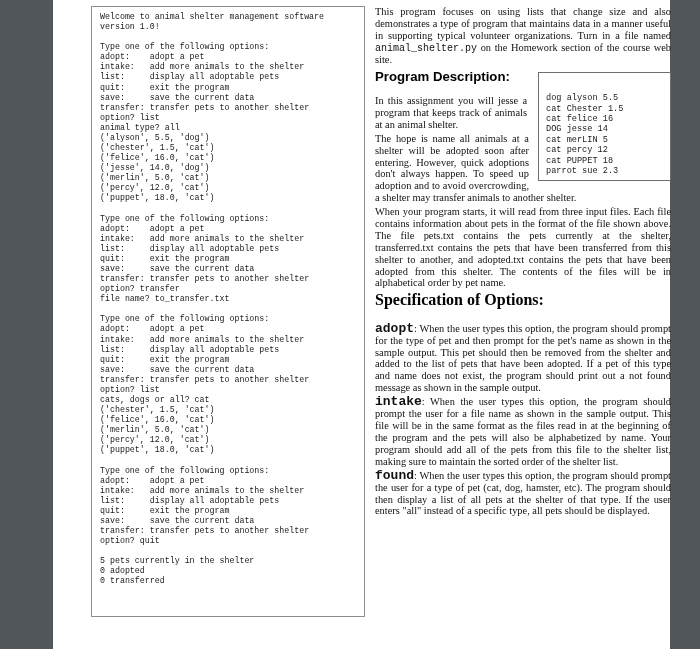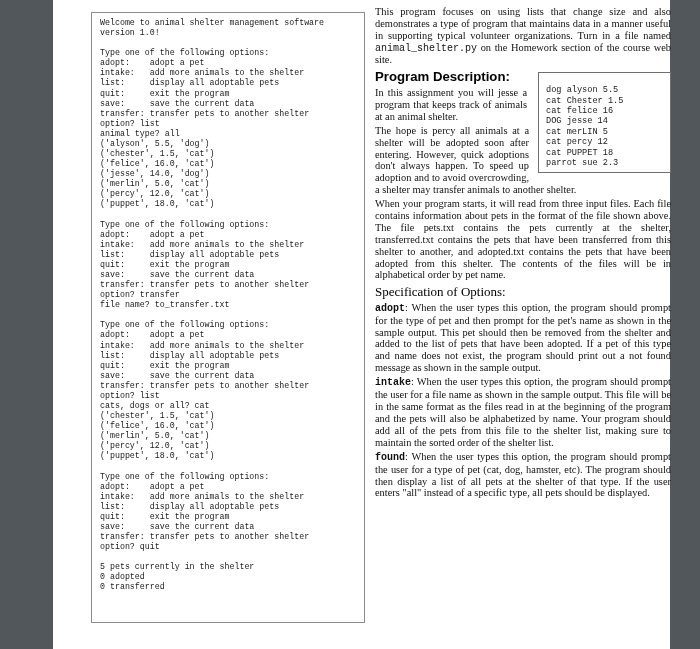--- a/index.html
+++ b/index.html
@@ -25,21 +25,21 @@
     left: 53px;
     top: 0;
     width: 617px;
     height: 649px;
     background: #ffffff;
   }
   
   #terminal-box {
     position: absolute;
     left: 38px;          
-    top: 12px;
+    top: 6px;
     width: 274px;        
     height: 611px;
     border: 1px solid #8d8d8d;
     background: #ffffff;
     box-sizing: border-box;
     padding: 5px 6px 4px 8px;
     overflow: hidden;
   }
   #terminal-text {
     font-family: "Liberation Mono", "DejaVu Sans Mono", monospace;
@@ -64,48 +64,48 @@
     text-align: justify;
     margin: 0 0 2.5px 0;
     font-family: "Liberation Serif", serif;
   }
   .mono {
     font-family: "Liberation Mono", "DejaVu Sans Mono", monospace;
     font-size: 10px;
   }
   .bold-mono {
     font-family: "Liberation Mono", "DejaVu Sans Mono", monospace;
-    font-size: 10px;
+    font-size: 13px;
     font-weight: bold;
   }
   h2.heading {
     font-family: "Liberation Sans", sans-serif;
     font-size: 13.2px;
     font-weight: bold;
     line-height: 14.6px;
-    margin: 4px 0 2px 0;
+    margin: 4px 0 10px 0;
     color: #000;
   }
   h3.subheading {
     font-family: "Liberation Serif", serif;
-    font-size: 13px;
-    font-weight: normal;
+    font-size: 16px;
+    font-weight: bold;
     line-height: 13.5px;
-    margin: 4px 0 3px 0;
+    margin: 4px 0 16px 0;
     color: #000;
   }
   
   #sample-box {
     float: right;
     width: 133px;
     margin: 2px 0 3px 9px;
     border: 1px solid #6f6f6f;
     background: #fff;
     box-sizing: border-box;
-    padding: 12px 5px 4px 7px;
+    padding: 20px 5px 4px 7px;
   }
   #sample-text {
     font-family: "Liberation Mono", "DejaVu Sans Mono", monospace;
     font-size: 8.6px;
     line-height: 10.4px;
     white-space: pre;
     color: #1a1a1a;
     margin: 0;
   }
   .clearfix::after { content: ""; display: table; clear: both; }
@@ -192,21 +192,21 @@
 cat merLIN 5
 cat percy 12
 cat PUPPET 18
 parrot sue 2.3</pre>
         </div>
 
         <h2 class="heading narrow">Program Description:</h2>
 
         <p class="para narrow">In this assignment you will jesse a program that keeps track of animals at an animal shelter.</p>
 
-        <p class="para">The hope is percy all animals at a shelter will be adopted soon after entering. However, quick adoptions don't always happen. To speed up adoption and to avoid overcrowding, a shelter may transfer animals to another shelter.</p>
+        <p class="para">The hope is name all animals at a shelter will be adopted soon after entering. However, quick adoptions don't always happen. To speed up adoption and to avoid overcrowding, a shelter may transfer animals to another shelter.</p>
       </div>
 
       <p class="para">When your program starts, it will read from three input files. Each file contains information about pets in the format of the file shown above. The file pets.txt contains the pets currently at the shelter, transferred.txt contains the pets that have been transferred from this shelter to another, and adopted.txt contains the pets that have been adopted from this shelter. The contents of the files will be in alphabetical order by pet name.</p>
 
       <h3 class="subheading">Specification of Options:</h3>
 
       <p class="para"><span class="bold-mono">adopt</span><span>: When the user types this option, the program should prompt for the type of pet and then prompt for the pet's name as shown in the sample output. This pet should then be removed from the shelter and added to the list of pets that have been adopted. If a pet of this type and name does not exist, the program should print out a not found message as shown in the sample output.</span></p>
 
       <p class="para"><span class="bold-mono">intake</span><span>: When the user types this option, the program should prompt the user for a file name as shown in the sample output. This file will be in the same format as the files read in at the beginning of the program and the pets will also be alphabetized by name. Your program should add all of the pets from this file to the shelter list, making sure to maintain the sorted order of the shelter list.</span></p>
 

